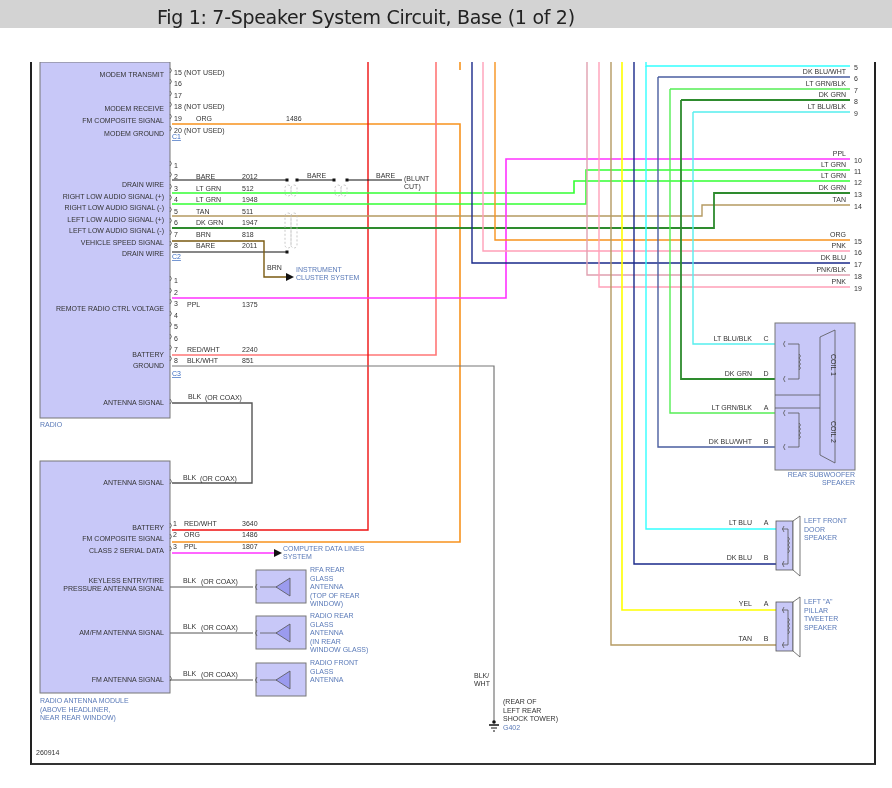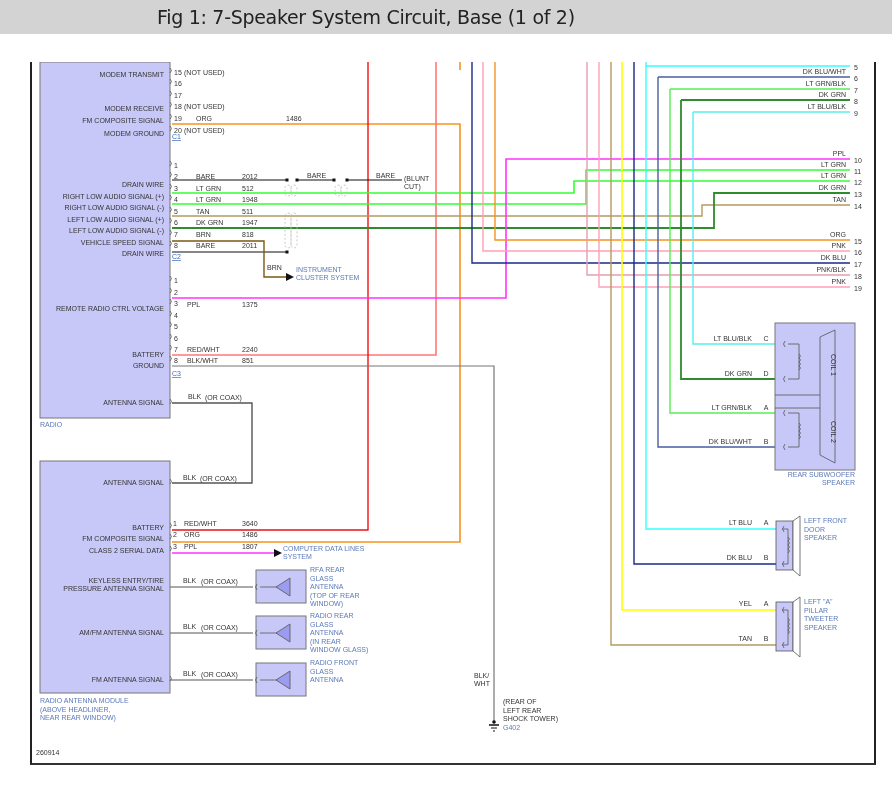--- a/index.html
+++ b/index.html
@@ -1,17 +1,17 @@
 <!DOCTYPE html>
 <html><head>
 <meta charset="utf-8">
 <style>
   html, body { margin: 0; padding: 0; background: #ffffff; }
   body { width: 892px; height: 788px; position: relative; overflow: hidden; font-family: "Liberation Sans", sans-serif; }
-  .header { position: absolute; left: 0; top: 0; width: 892px; height: 34px; background: #d3d3d3; }
+  .header { position: absolute; left: 0; top: 0; width: 892px; height: 28px; background: #d3d3d3; }
   .header-title { position: absolute; left: 157px; top: 6px; font-family: "DejaVu Sans", sans-serif; font-size: 19px; color: #222; letter-spacing: -0.3px; }
   .frame { position: absolute; left: 30px; top: 62px; width: 846px; height: 703px; border-left: 2px solid #222; border-right: 2px solid #222; border-bottom: 2px solid #333; box-sizing: border-box; overflow: hidden; }
   svg text { font-family: "Liberation Sans", sans-serif; }
   .t { font-size: 7px; fill: #333; }
   .tb { font-size: 7px; fill: #5a7ab8; }
   .tl { font-size: 7px; fill: #3a6bc0; text-decoration: underline; }
   .pin { font-size: 7px; fill: #333; }
 </style>
 </head>
 <body>

